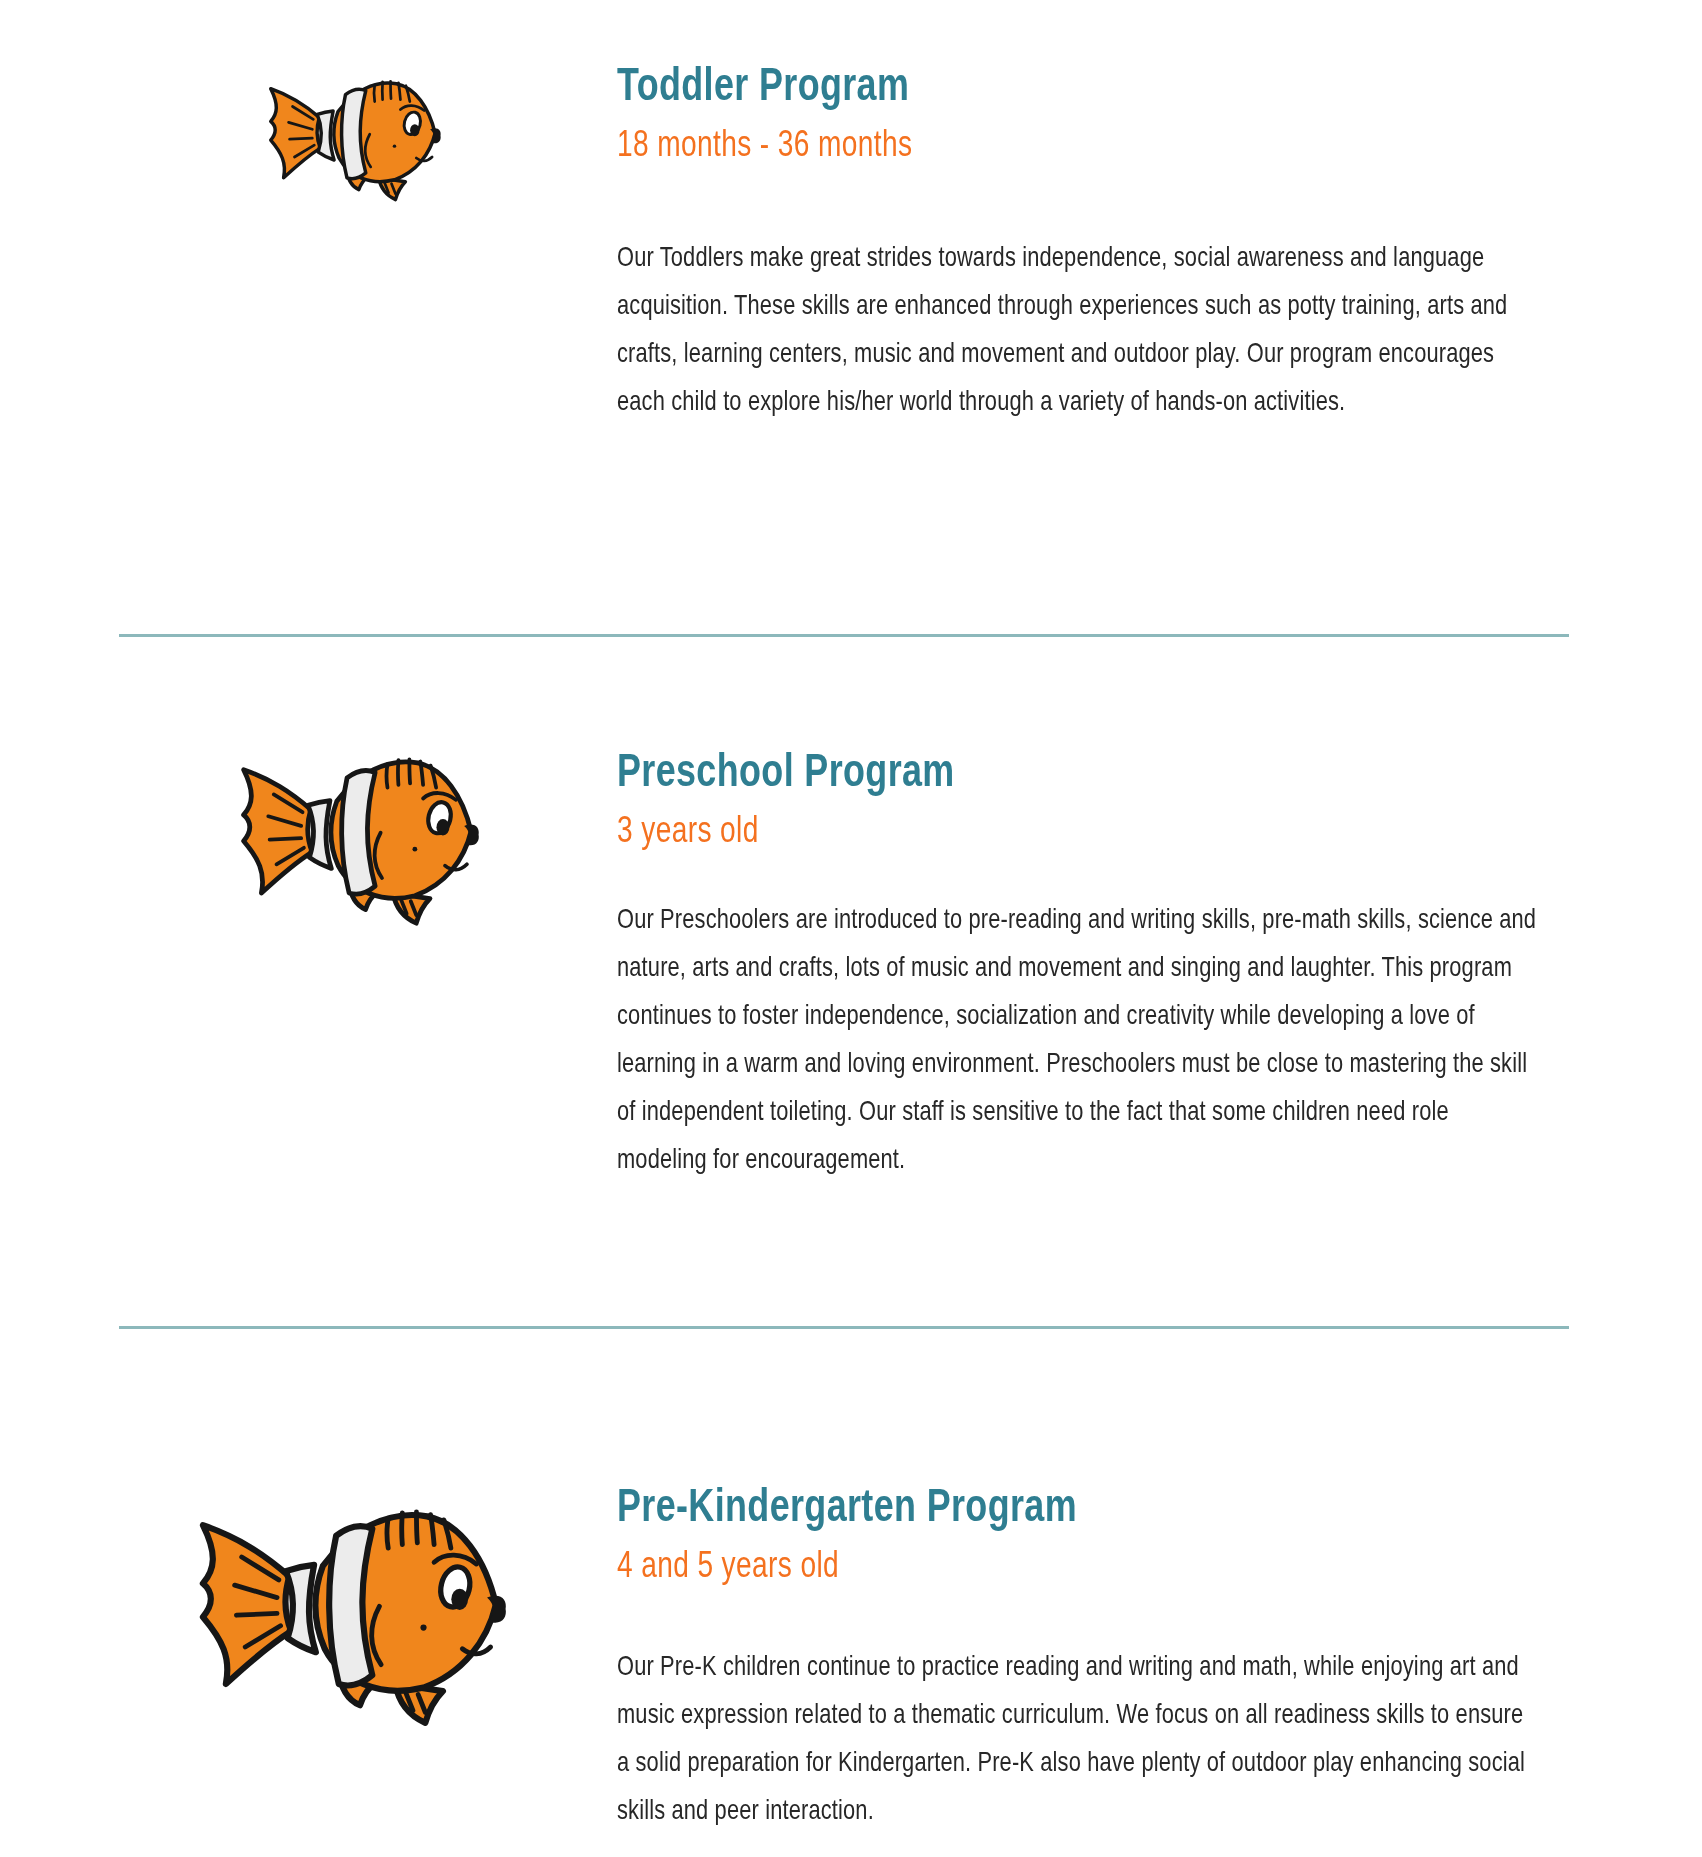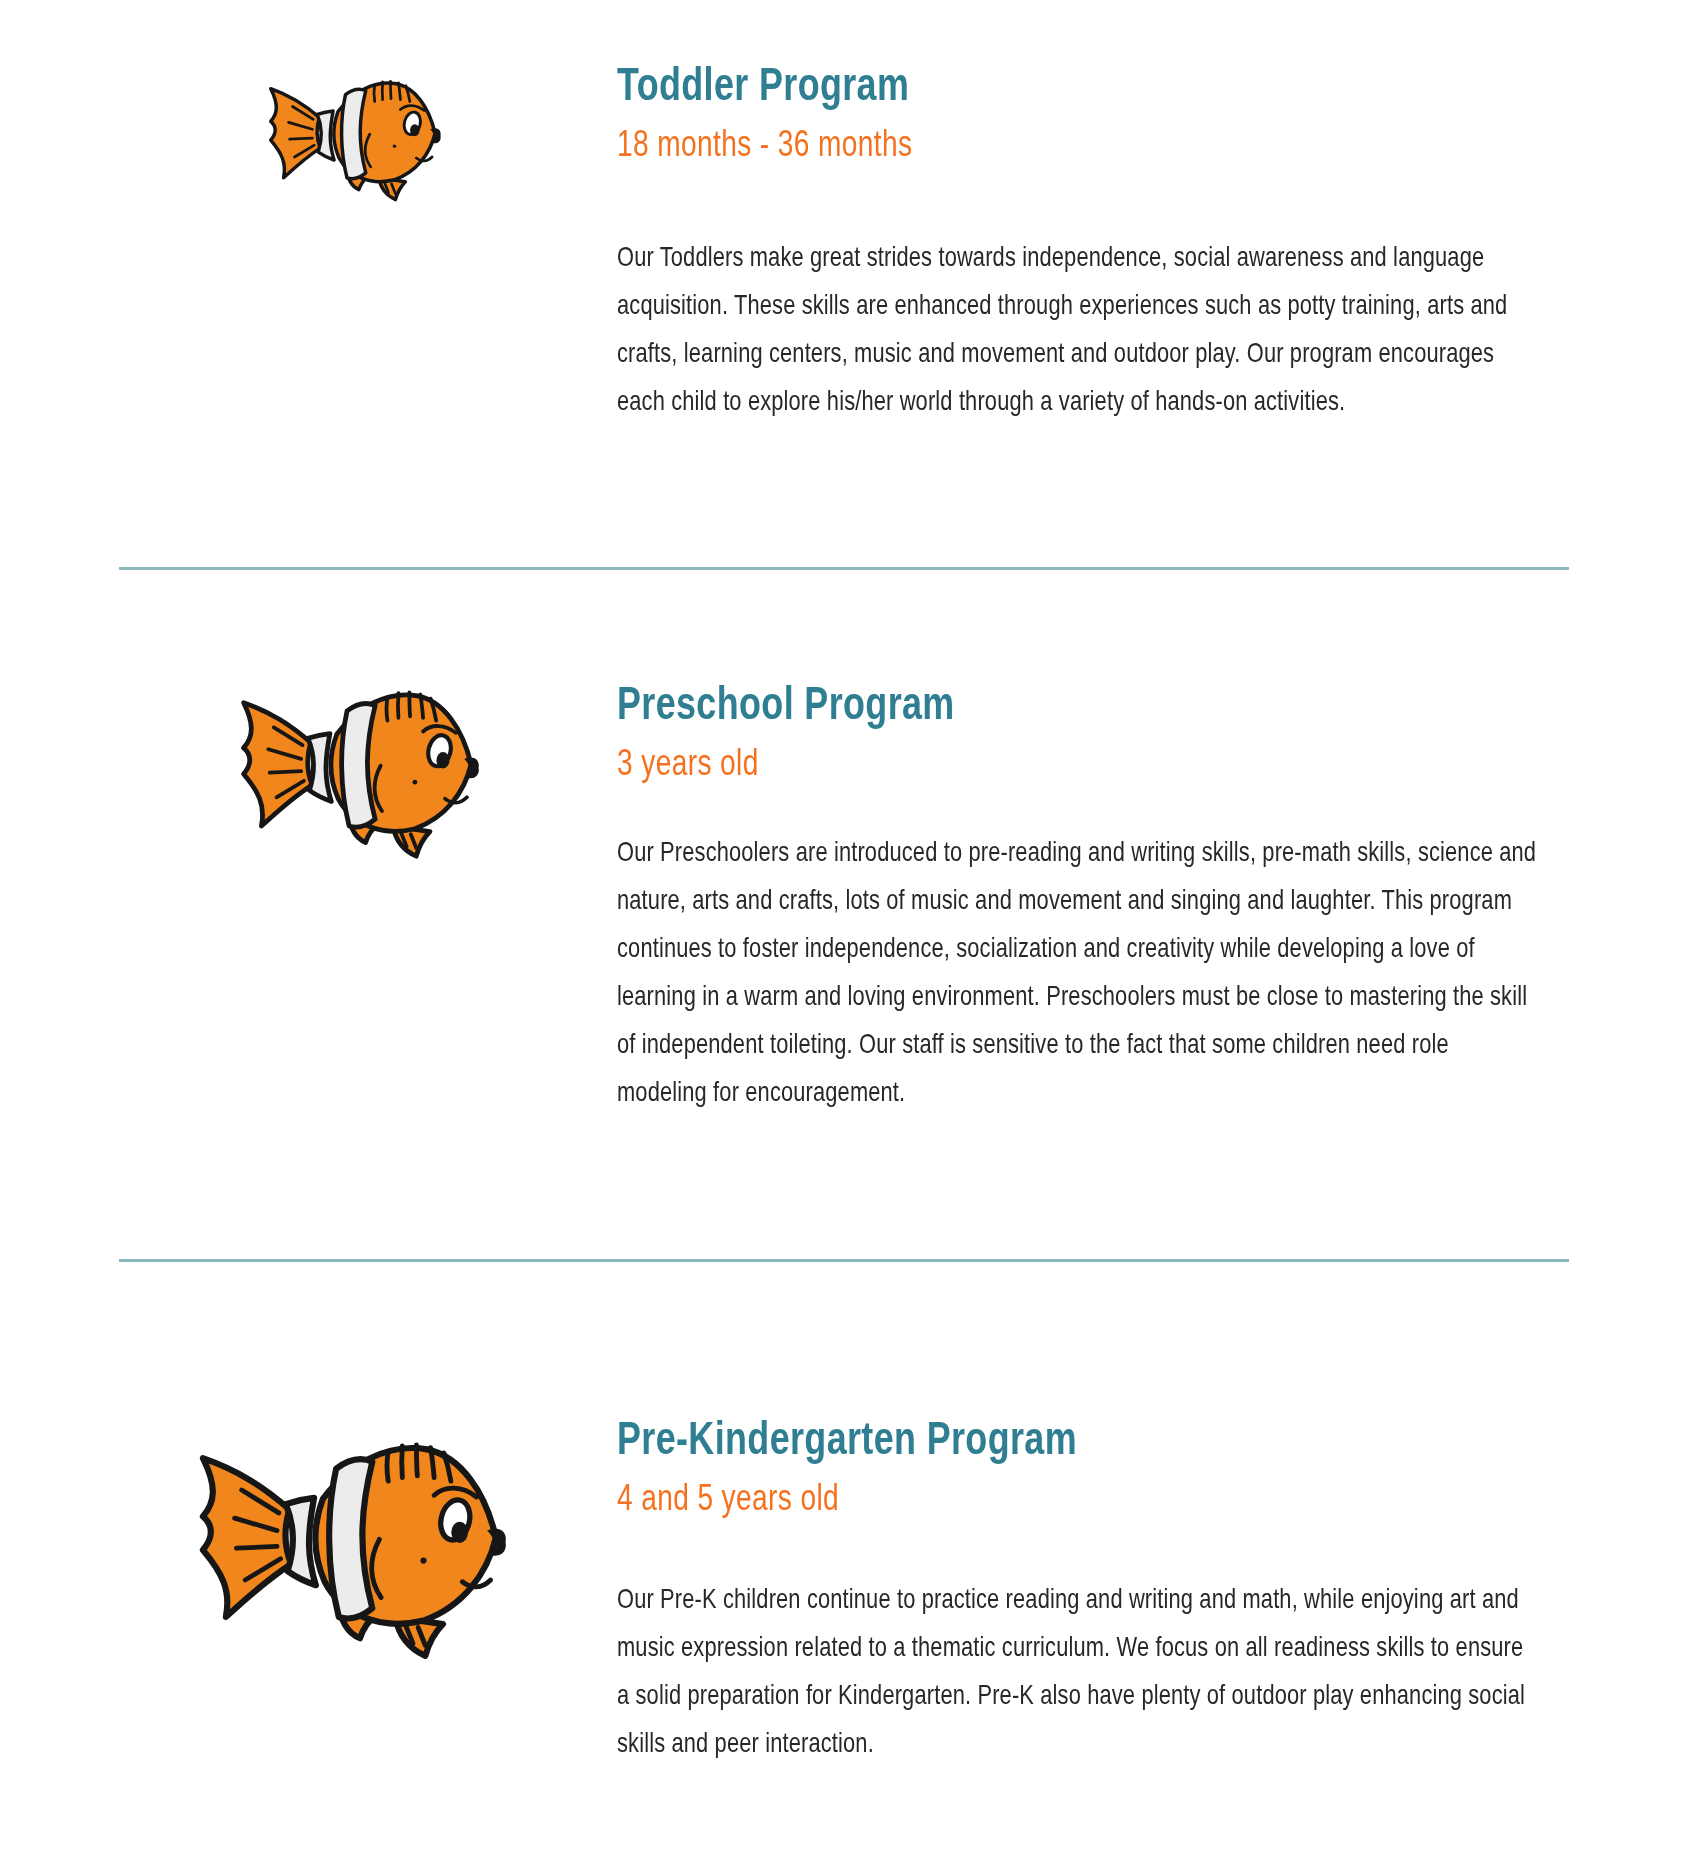--- a/index.html
+++ b/index.html
@@ -15,21 +15,21 @@
   *{box-sizing:border-box;margin:0;padding:0;}
   html,body{background:var(--page-bg);}
   .page{
     position:relative;
     width:1702px;height:1857px;
     background:var(--page-bg);
     overflow:hidden;
     font-family:"Liberation Sans", sans-serif;
   }
   .program{position:relative;width:100%;}
-  .program.s1{height:567px;}
+  .program.s1{height:634px;}
   .program.s2{height:682px;margin-top:7px;}
   .program.s3{height:556px;padding-left:8px;}
   .divider{height:3px;background:var(--divider-teal);margin-left:119px;width:1450px;}
 
   .fish{position:absolute;}
   .s1 .fish{left:245px;top:60px;width:198px;}
   .s2 .fish{left:208px;top:86px;width:274px;}
   .s3 .fish{left:157px;top:145px;width:353px;}
   .fish svg{display:block;width:100%;height:auto;}
 

